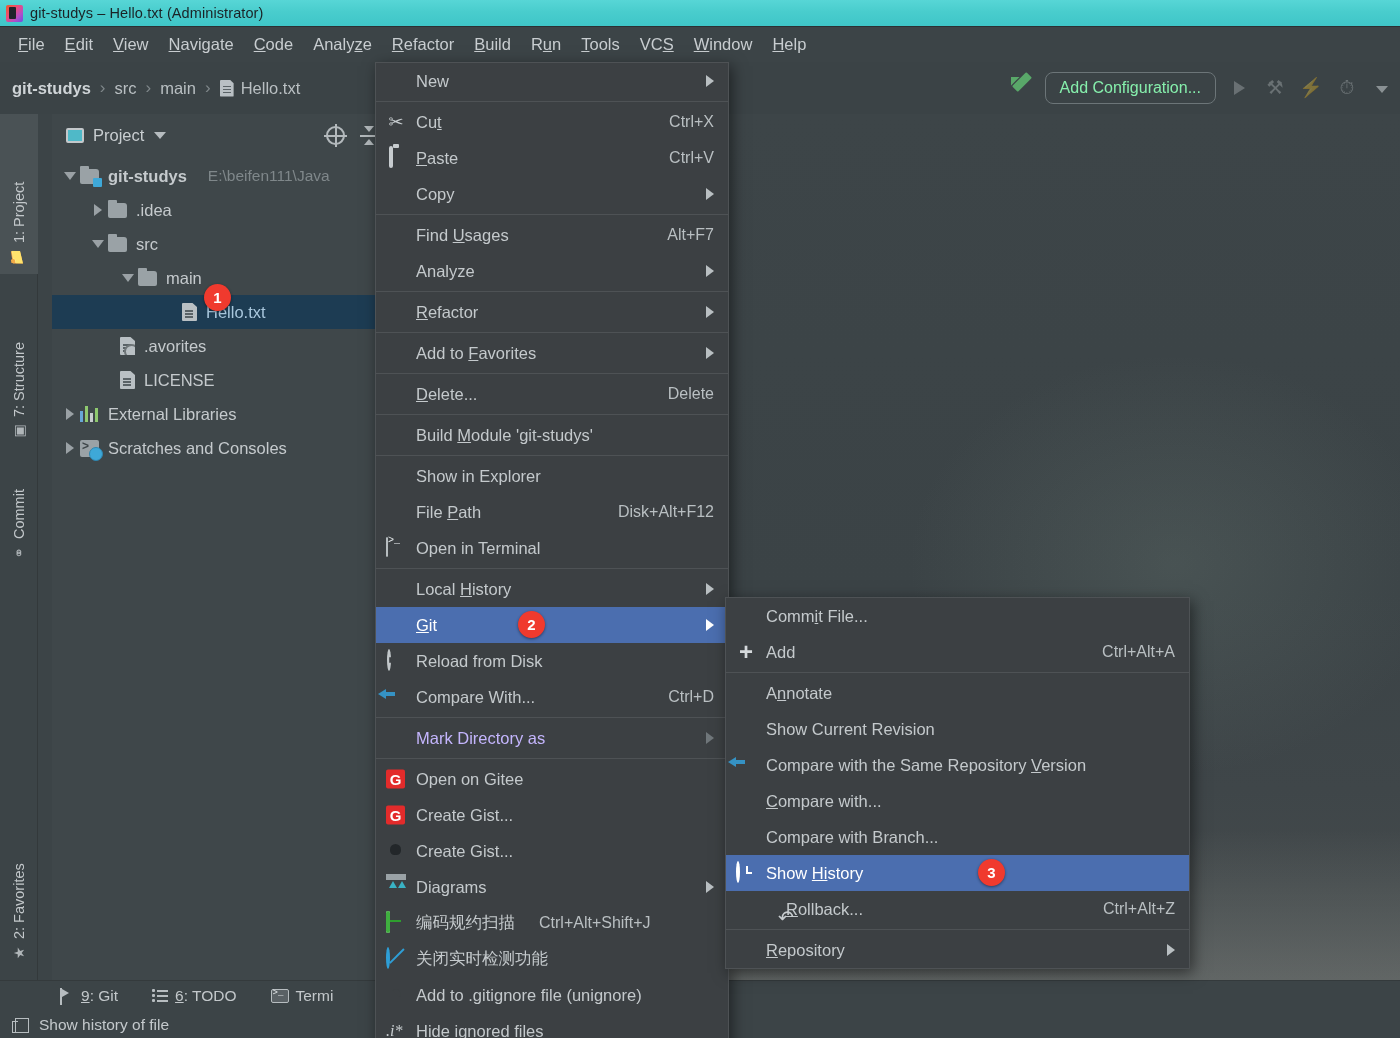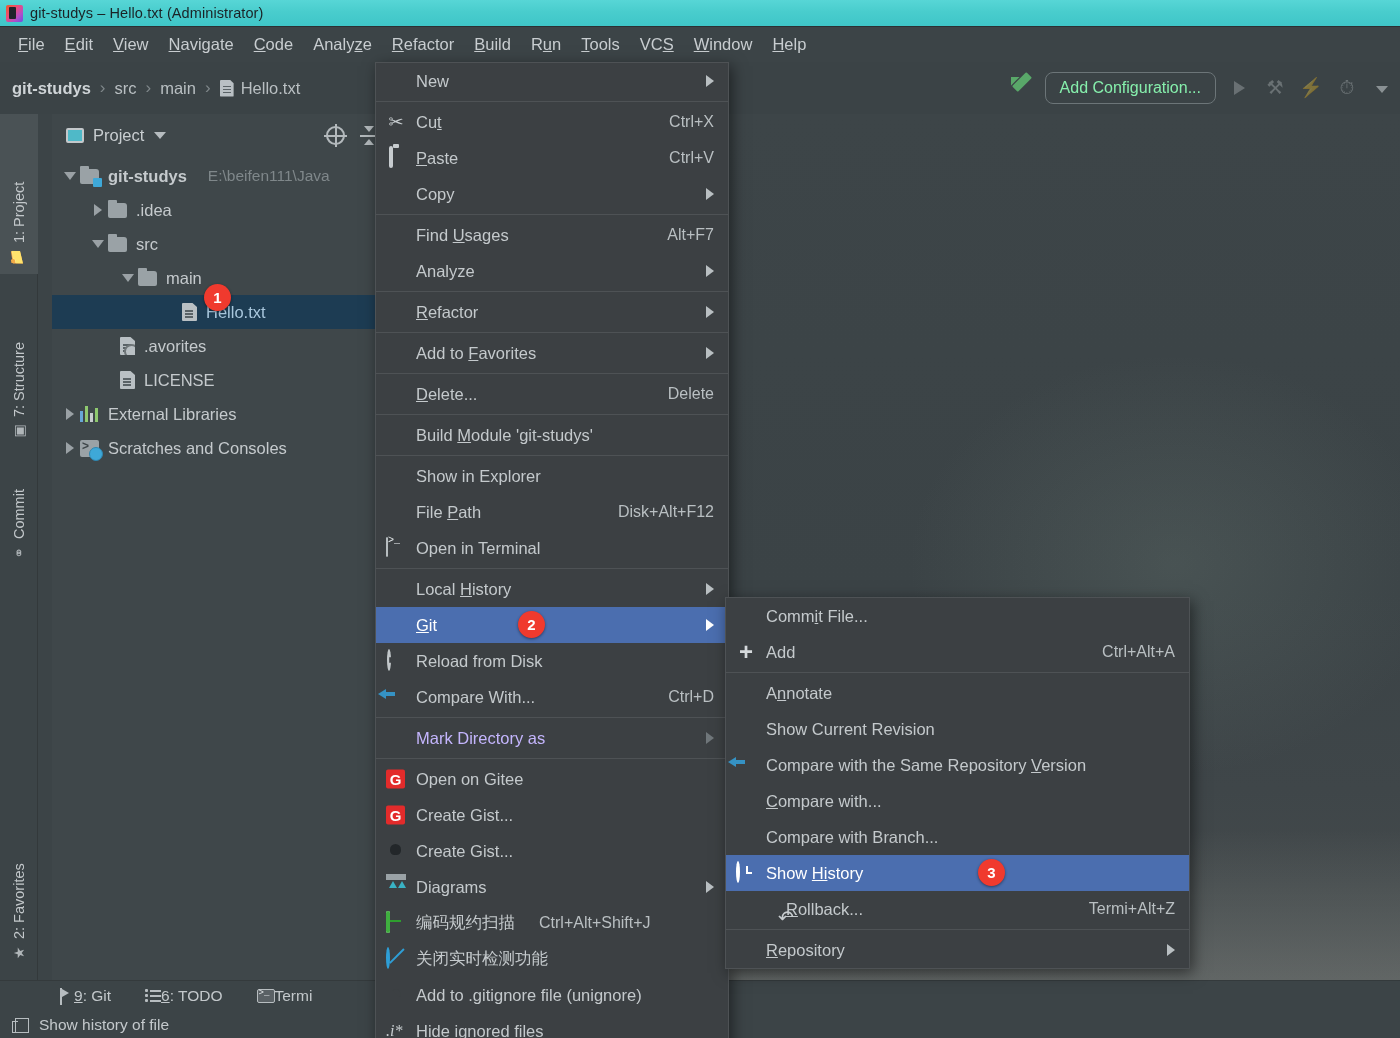--- a/index.html
+++ b/index.html
@@ -219,21 +219,21 @@
     position:absolute; left:-40px; bottom:60px; width:700px; height:200px;
     background: radial-gradient(ellipse at 50% 100%, rgba(104,116,108,.25), rgba(0,0,0,0) 68%);
   }
 
   
   .bottomstrip {
     position: absolute; left: 0; top: 980px; width: 1400px; height: 31px;
     background: #3c4447; display: flex; align-items: center; padding-left: 58px; gap: 34px;
     border-top: 1px solid #343a3c;
   }
-  .bs-item { display:flex; align-items:center; font-size:15.5px; color:#c3c8cb; }
+  .bs-item { display:flex; align-items:center; gap:7px; font-size:15.5px; color:#c3c8cb; }
   .statusbar {
     position: absolute; left: 0; top: 1011px; width: 1400px; height: 27px;
     background: #3c4447; display: flex; align-items: center; padding-left: 12px; gap: 10px;
   }
   .sb-text { font-size: 15.5px; color: #c4c9cc; }
   .sb-ico { width:17px; height:17px; position:relative; }
   .sb-ico::before{content:"";position:absolute;left:3px;top:2px;width:12px;height:13px;border:1.6px solid #b7bdc0;}
   .sb-ico::after{content:"";position:absolute;left:0;top:5px;width:5px;height:10px;border:1.6px solid #b7bdc0;border-right:none;}
 
   .git-ico{ width:16px;height:17px;position:relative;}
@@ -644,21 +644,21 @@
       <span class="mi-label">Compare with Branch...</span>
     </div>
     <div class="mi sel">
       <span class="mi-ico"><span class="ic-clock"></span></span>
       <span class="mi-label">Show <u>Hi</u>story</span>
       <span class="badge" style="left:252px; top:4px; width:27px; height:27px;">3</span>
     </div>
     <div class="mi">
       <span class="mi-ico ic-rollback">↶</span>
       <span class="mi-label"><u>R</u>ollback...</span>
-      <span class="mi-accel">Termi+Alt+Z</span>
+      <span class="mi-accel">Ctrl+Alt+Z</span>
     </div>
     <div class="sep"></div>
 
     <div class="mi">
       <span class="mi-label"><u>R</u>epository</span>
       <span class="mi-arrow"></span>
     </div>
   </div>
 
   <div class="bottomstrip">

